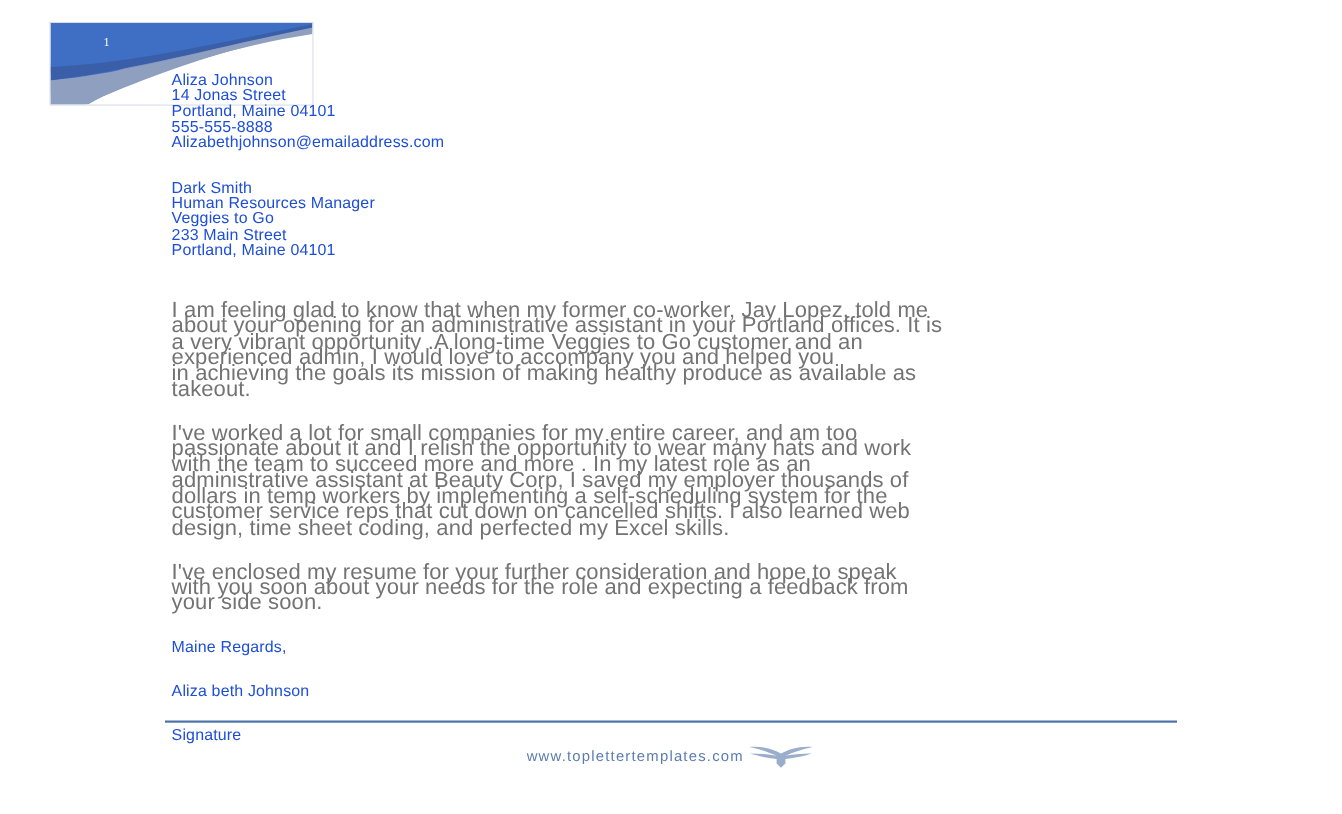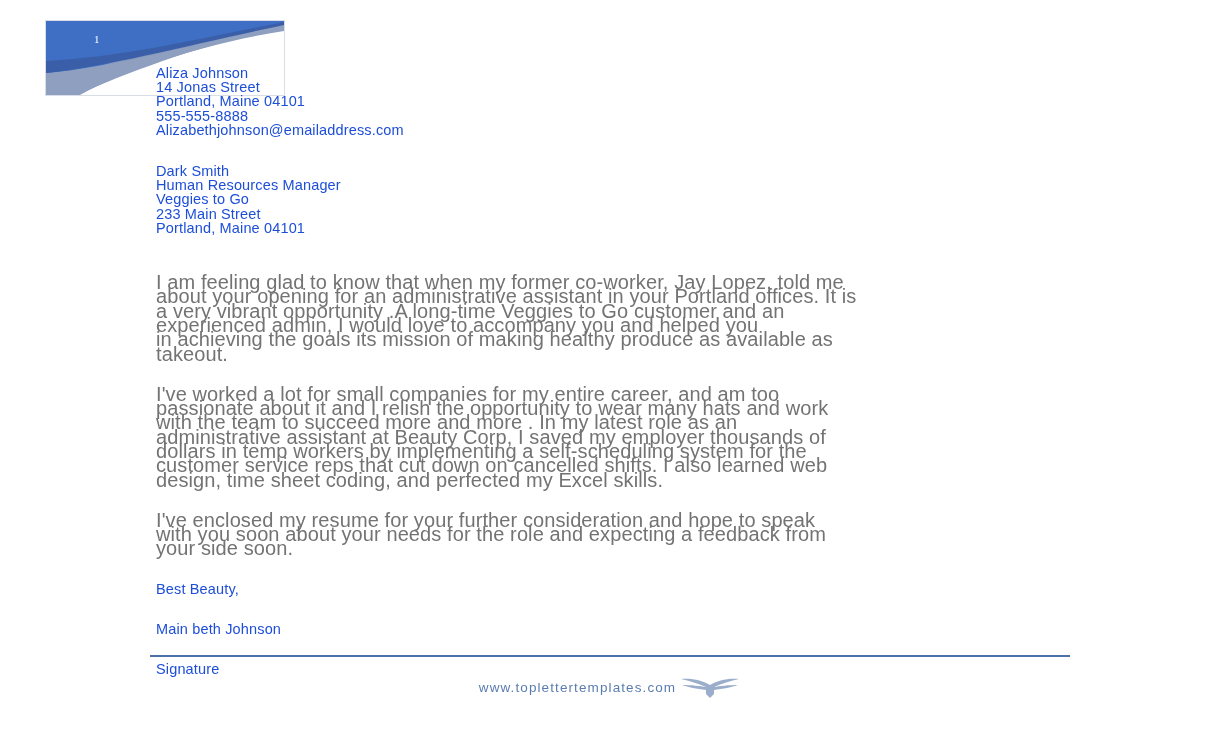--- a/index.html
+++ b/index.html
@@ -168,23 +168,23 @@
 with the team to succeed more and more . In my latest role as an
 administrative assistant at Beauty Corp, I saved my employer thousands of
 dollars in temp workers by implementing a self-scheduling system for the
 customer service reps that cut down on cancelled shifts. I also learned web
 design, time sheet coding, and perfected my Excel skills.</p>
 
     <p class="para">I've enclosed my resume  for your further consideration and hope to speak
 with you soon about your needs for the role and expecting a feedback from
 your side soon.</p>
 
-    <p class="blk closing">Best Beauty,</p>
+    <p class="blk closing">Maine Regards,</p>
 
-    <p class="blk signer">Main beth Johnson</p>
+    <p class="blk signer">Aliza beth Johnson</p>
 
     <p class="blk signature-label">Signature</p>
   </div>
 
   <div class="footer-rule"></div>
 
   <div class="footer">
     <span class="footer-url">www.toplettertemplates.com</span>
     <svg class="bird-icon" viewBox="0 0 62 30" xmlns="http://www.w3.org/2000/svg">
       <path d="M2,7 C12,9 20,12 27,15 C22,14 12,13 3,13 C9,15 18,17 27,18 L27,22 L31,26 L35,22 L35,18 C44,17 53,15 59,13 C50,13 40,14 35,15 C42,12 50,9 60,7 C48,6 38,9 31,13 C24,9 14,6 2,7 Z" fill="#9aadcb"></path>

